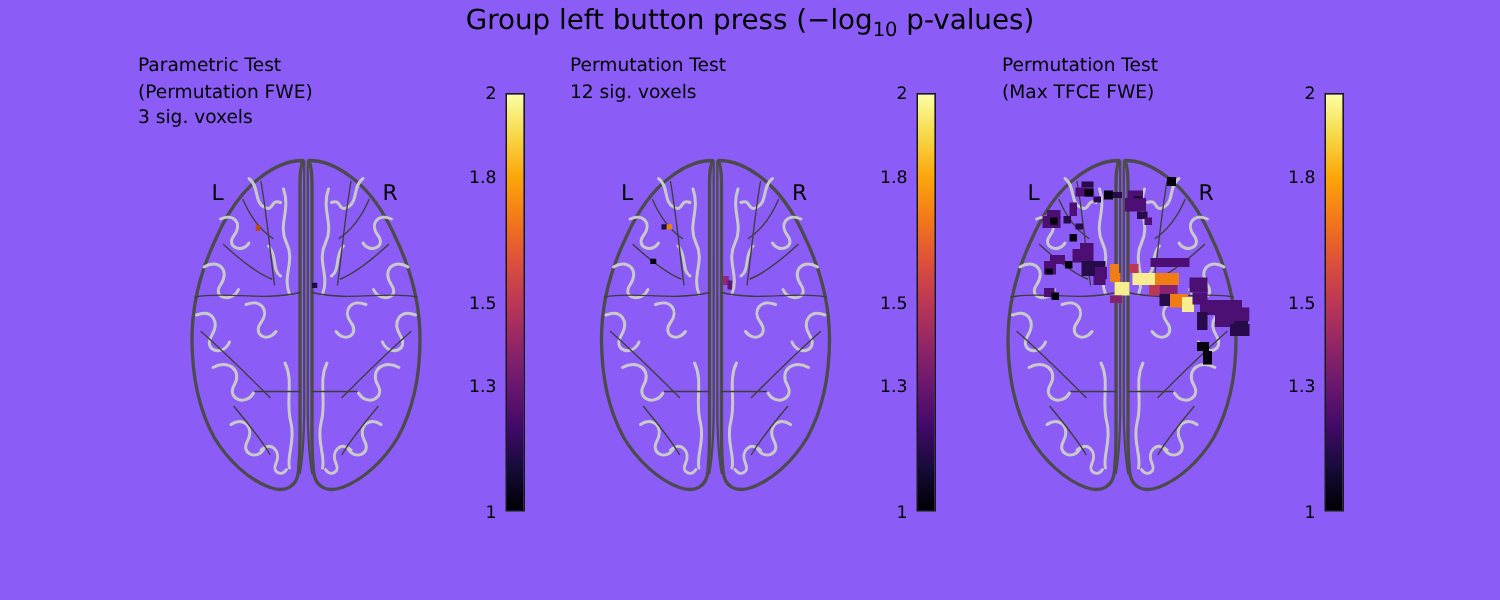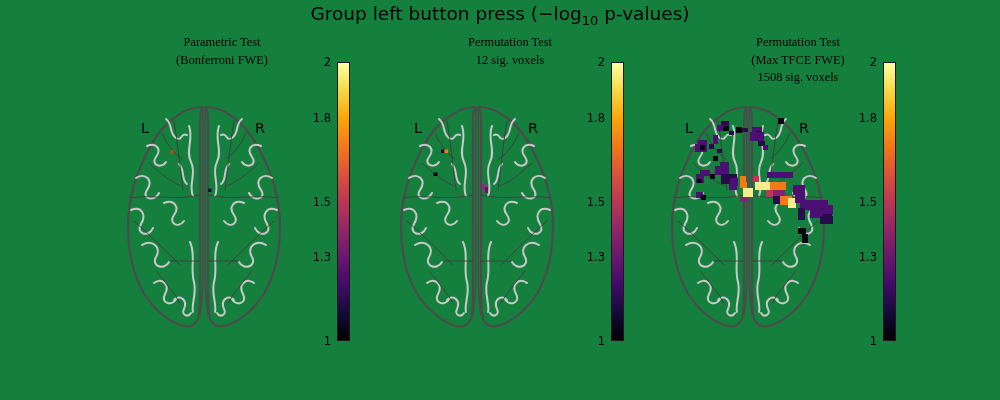--- a/index.html
+++ b/index.html
@@ -1,22 +1,22 @@
 <!DOCTYPE html>
 <html><head>
 <meta charset="utf-8">
 <style>
   html,body{margin:0;padding:0;background:#fff;}
-  .stage{position:relative;width:1000px;height:400px;background:#15803d;overflow:hidden;
+  .stage{position:relative;width:1000px;height:400px;background:#8b5cf6;overflow:hidden;
          font-family:"DejaVu Sans","Liberation Sans",sans-serif;color:#000;}
   .fig-title{position:absolute;top:3px;left:0;width:1000px;text-align:center;
              font-size:18.5px;white-space:nowrap;}
   .fig-title sub{font-size:13px;}
-  .panel-title{position:absolute;top:34px;width:260px;text-align:center;
-               font-size:12.4px;line-height:17.6px;white-space:nowrap;font-family:Liberation Serif, serif;}
+  .panel-title{position:absolute;top:34px;width:260px;
+               font-size:12.4px;line-height:17.6px;white-space:nowrap;}
   .pt1{left:92px;} .pt2{left:380px;} .pt3{left:668px;}
   .brain{position:absolute;top:104px;width:170px;height:230px;}
   .b1{left:119px;} .b2{left:392px;} .b3{left:663px;}
   .outline{fill:none;stroke:#4b4b4b;stroke-width:2.2;stroke-linejoin:round;}
   .mid{fill:none;stroke:#4b4b4b;stroke-width:1.5;}
   .sulci{fill:none;stroke:#c9c9c9;stroke-width:2;stroke-linecap:round;}
   .thin{fill:none;stroke:#3d3d3d;stroke-width:0.9;stroke-linecap:round;}
   .orient{font-size:14.5px;fill:#000;}
   .cbar-wrap{position:absolute;top:62px;width:64px;height:279px;}
   .cw1{left:286px;} .cw2{left:560px;} .cw3{left:832px;}
@@ -27,30 +27,30 @@
 </style>
 </head>
 <body>
 
 <div class="stage">
 
   <div class="fig-title"><span>Group left button press (−log</span><sub>10</sub><span> p-values)</span></div>
 
   <div class="panel-title pt1">
     <div>Parametric Test</div>
-    <div>(Bonferroni FWE)</div>
+    <div>(Permutation FWE)</div>
+    <div>3 sig. voxels</div>
   </div>
   <div class="panel-title pt2">
     <div>Permutation Test</div>
     <div>12 sig. voxels</div>
   </div>
   <div class="panel-title pt3">
     <div>Permutation Test</div>
     <div>(Max TFCE FWE)</div>
-    <div>1508 sig. voxels</div>
   </div>
 
   <svg class="hiddefs" aria-hidden="true">
     <defs>
       <g id="hemiL">
         <path class="outline" d="M 83,3 C 74,3 64,7 55,14 C 44,22 33,37 25,55 C 15,76 9,100 9,122
                                  C 9,147 14,170 24,188 C 33,203 47,216 61,221 C 71,224.5 79,221 80,210
                                  C 80.6,204 81,196 81,188 L 81,18 C 81,8 83,3 83,3 Z"></path>
         <path class="sulci" d="M 47,15 C 54,20 50,30 57,34 C 64,38 61,28 68,31"></path>
         <path class="sulci" d="M 28,42 C 37,38 43,45 37,53 C 31,61 43,65 47,58"></path>

